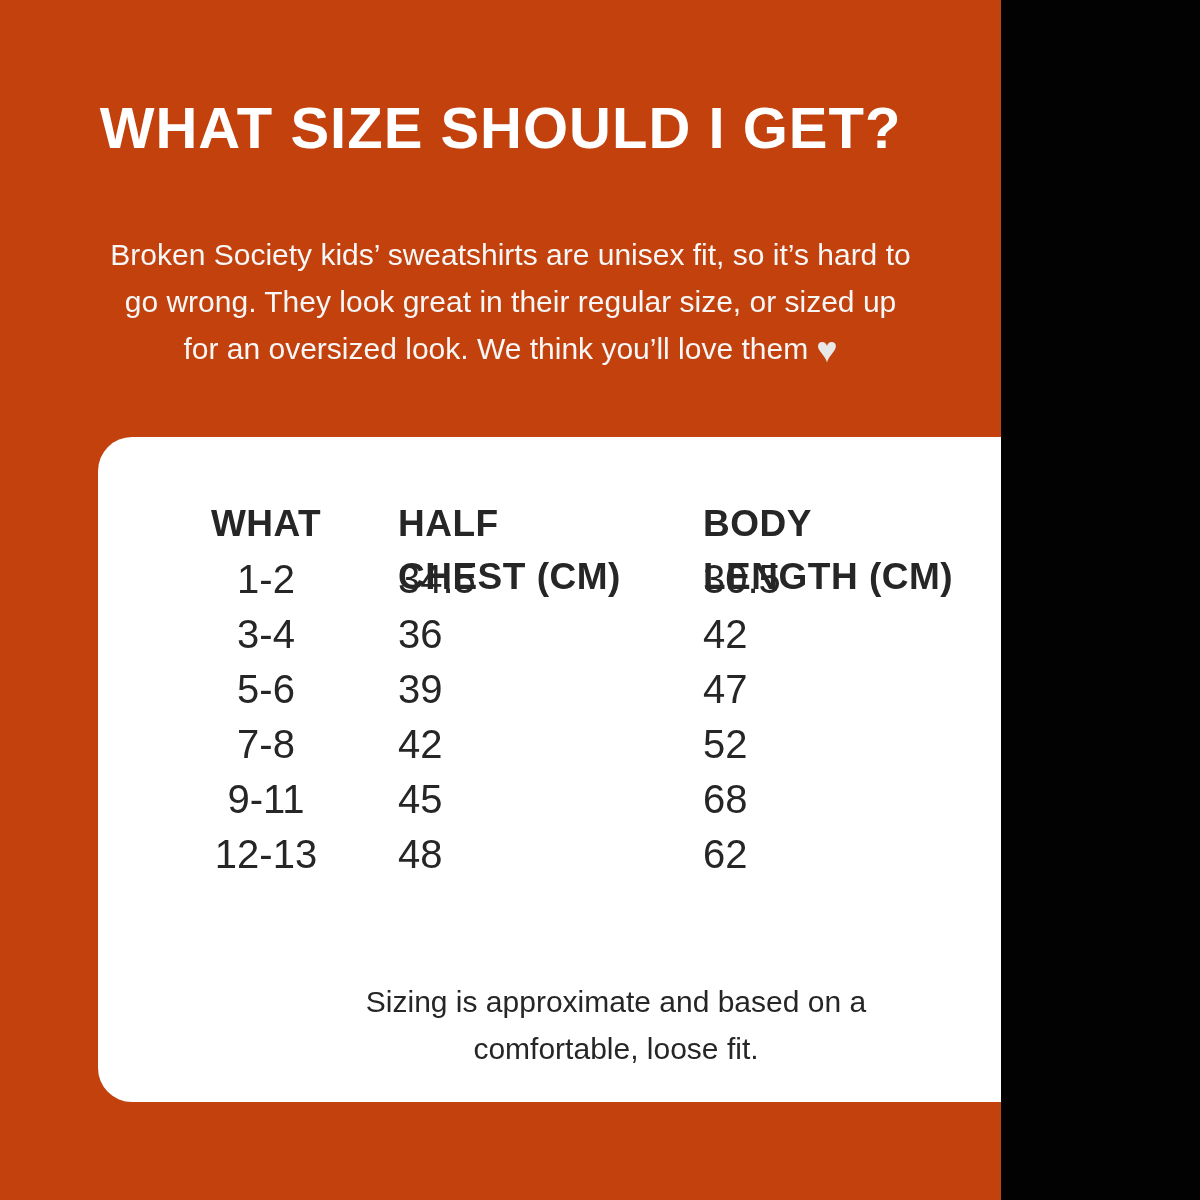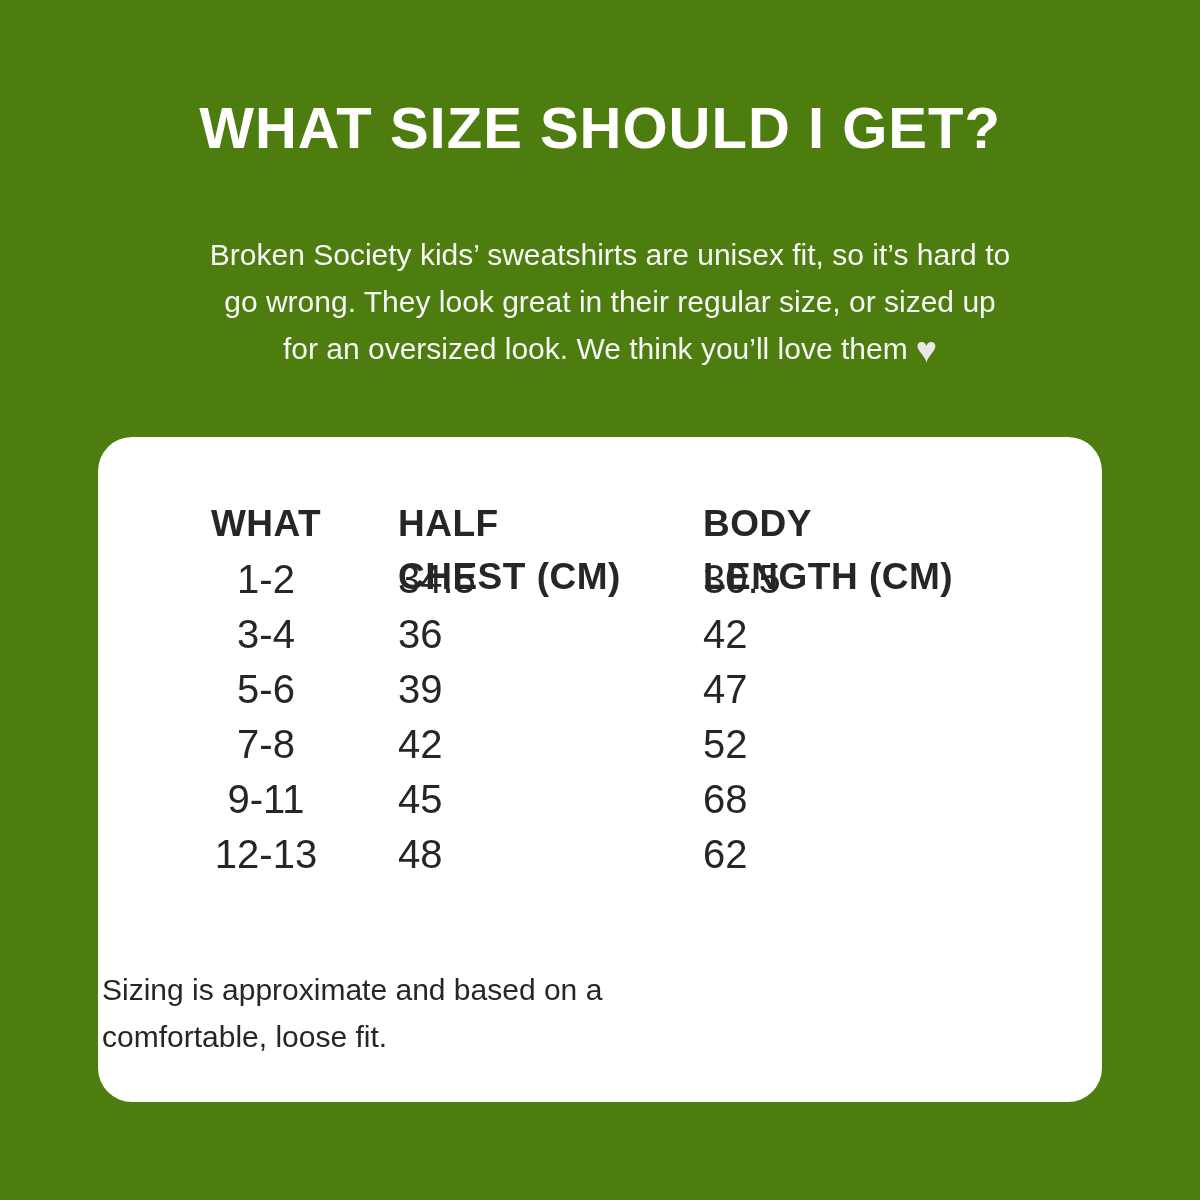--- a/index.html
+++ b/index.html
@@ -2,23 +2,23 @@
 <html><head>
 <meta charset="utf-8">
 <style>
   html, body {
     margin: 0;
     padding: 0;
     background: #020202;
   }
   .stage {
     position: relative;
-    width: 1200px;
+    width: 1001px;
     height: 1200px;
-    background: #4d7c0f;
+    background: #c2410c;
     overflow: hidden;
     font-family: "Liberation Sans", sans-serif;
     text-decoration: underline;
   }
   .title {
     position: absolute;
     top: 97px;
     left: 0;
     width: 100%;
     margin: 0;
@@ -88,22 +88,22 @@
     padding-left: 36px;
   }
   .col-left {
     text-align: left;
   }
   .footnote {
     position: absolute;
     top: 525px;
     left: 0;
     width: 100%;
-    margin: 4px;
-    text-align: left;
+    margin: 16px;
+    text-align: center;
     color: #262626;
     font-size: 30px;
     line-height: 47px;
     font-weight: 400;
   }
 </style>
 </head>
 <body>
 
 <div class="stage">

